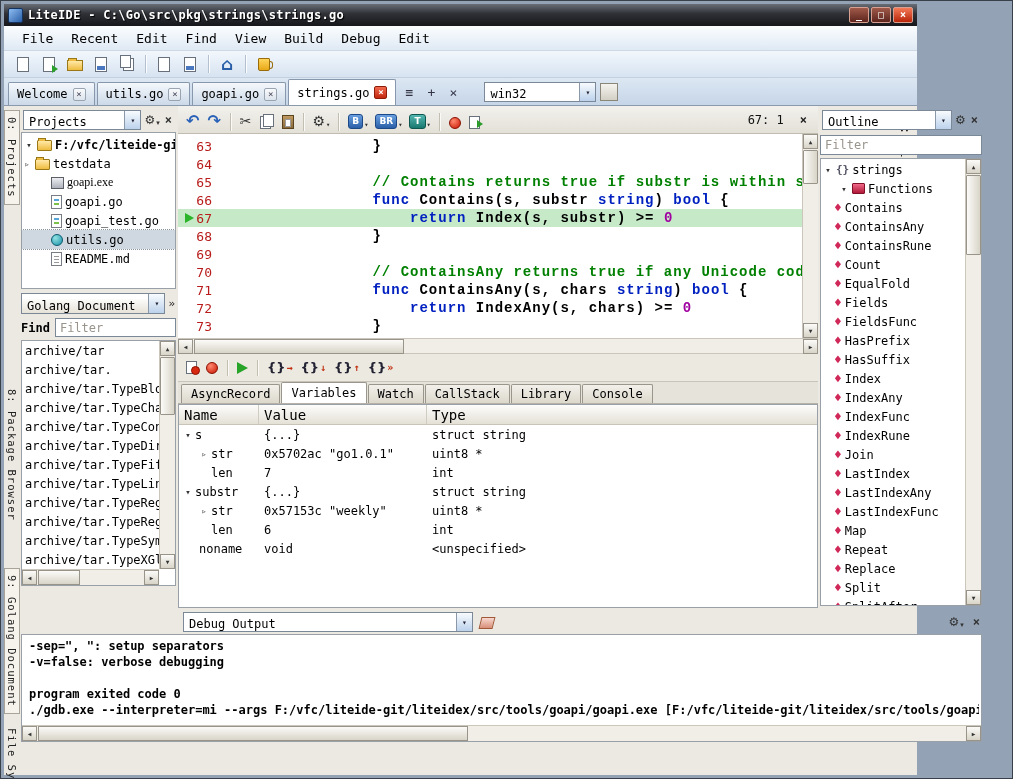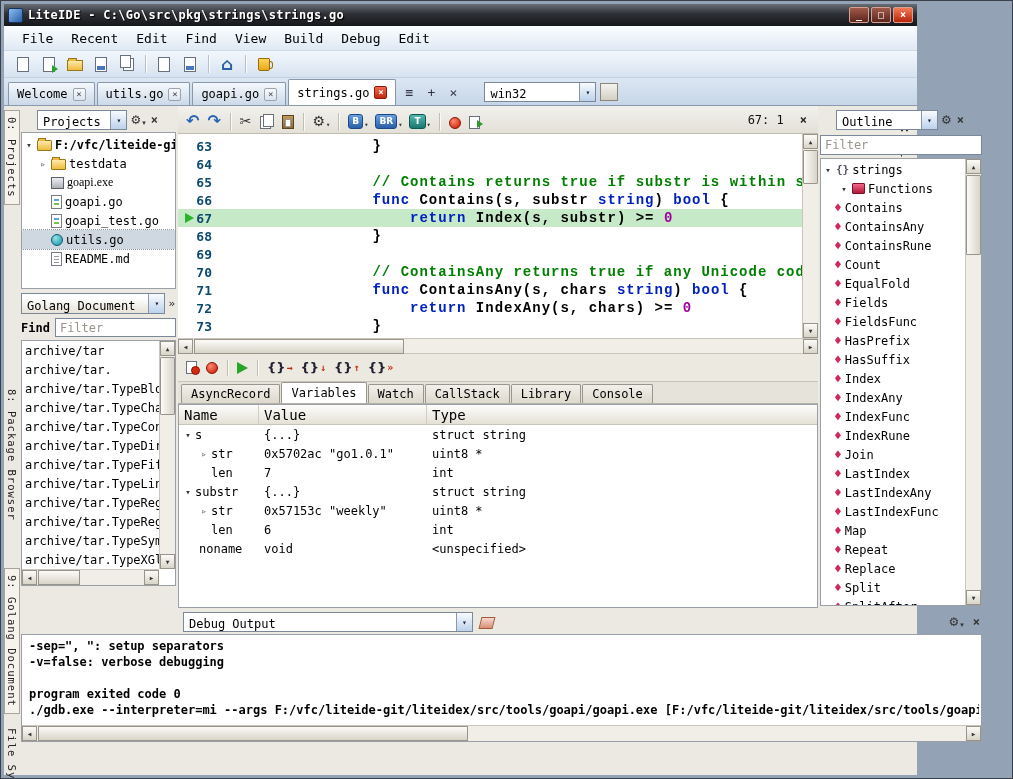--- a/index.html
+++ b/index.html
@@ -63,21 +63,21 @@
 .right-strip .vtab{font-size:11.5px;padding:7px 3px}
 .right-strip .vtab:nth-child(1){margin-top:6px}
 .right-strip .vtab:nth-child(2){margin-top:10px}
 .right-strip .vtab:nth-child(3){margin-top:10px}
 
 
 .main{position:absolute;left:15px;top:102px;width:965px;height:502px;display:flex}
 .left-panel{width:159px;flex:none;padding:2px;display:flex;flex-direction:column}
 .center{width:640px;flex:none;display:flex;flex-direction:column}
 .right-panel{width:166px;flex:none;padding:2px;display:flex;flex-direction:column}
-.panel-head{height:24px;flex:none;display:flex;align-items:center;gap:3px;padding:1px 16px}
+.panel-head{height:24px;flex:none;display:flex;align-items:center;gap:3px;padding:1px 2px}
 .head-combo{flex:1;height:20px}
 .head-gear{display:flex;align-items:flex-end;gap:1px;font-size:12px;color:#333;font-family:"DejaVu Sans",sans-serif}
 .mini-arrow{font-size:7px;color:#333}
 .head-close{font-size:12px;font-weight:bold;color:#333;padding:0 2px}
 
 
 .tree-box{background:#fff;border:1px solid #9aa0a8;position:relative;overflow:hidden}
 .proj-tree{height:157px;flex:none;padding-top:2px}
 .tree-row{display:flex;align-items:center;height:19px;white-space:nowrap;font-size:12px;gap:3px}
 .exp{width:10px;flex:none;font-size:9px;color:#333;text-align:center}
@@ -141,21 +141,21 @@
 .g-sep{width:1px;height:18px;background:#c2beb2;box-shadow:1px 0 0 #fbfaf6}
 .ed-spacer{flex:1}
 .linecol{font-size:12px;padding:0 8px;color:#111}
 .ed-close{font-size:12px;font-weight:bold;color:#222;padding:0 5px}
 
 .editor{height:204px;flex:none;background:#fff;position:relative;overflow:hidden}
 .code-lines{position:absolute;inset:0 16px 0 0;padding-top:3px;overflow:hidden}
 .code-row{display:flex;height:18px;align-items:center}
 .code-row.curline{background:#c6e9c8}
 .gutter-cell{width:40px;flex:none;height:100%;display:flex;align-items:center;justify-content:flex-end;padding-right:6px;gap:2px}
-.lineno{color:#0c4a6e;font-size:13px;font-weight:bold}
+.lineno{color:#b91c1c;font-size:13px;font-weight:normal}
 .dbg-arrow{display:none;width:0;height:0;border-left:9px solid #2ab42a;border-top:5px solid transparent;border-bottom:5px solid transparent}
 .dbg-arrow.show{display:block}
 .code-text{flex:1;white-space:pre;overflow:hidden;font-family:"Liberation Mono","DejaVu Sans Mono",monospace;font-size:14px;font-weight:bold;letter-spacing:1px;padding-left:4px}
 .seg-kw{color:#0020c0}
 .seg-plain{color:#000}
 .seg-comment{color:#008000}
 .seg-num{color:#a000a0}
 .ed-vscroll .sb-thumb{top:16px;height:34px}
 .ed-hscroll{position:relative;height:16px;flex:none;background:#f0eee7;border-top:1px solid #cac6bc;border-bottom:1px solid #cac6bc}
 .ed-hscroll .sb-btn{position:absolute;top:0;width:15px;height:15px}
@@ -379,21 +379,21 @@
         <div class="head-close">×</div>
       </div>
       <div class="tree-box proj-tree">
 
           <div class="tree-row bold" style="padding-left: 2px;">
             <span class="exp exp-open"></span>
             <span class="ficon ficon-folder-open"></span>
             <span class="row-label">F:/vfc/liteide-git</span>
           </div>
 
-          <div class="tree-row" style="padding-left: 16px;">
+          <div class="tree-row" style="">
             <span class="exp exp-closed"></span>
             <span class="ficon ficon-folder"></span>
             <span class="row-label">testdata</span>
           </div>
 
           <div class="tree-row" style="padding-left: 16px; font-family: Liberation Serif, serif;">
             <span class="exp exp-none"></span>
             <span class="ficon ficon-exe"></span>
             <span class="row-label">goapi.exe</span>
           </div>

